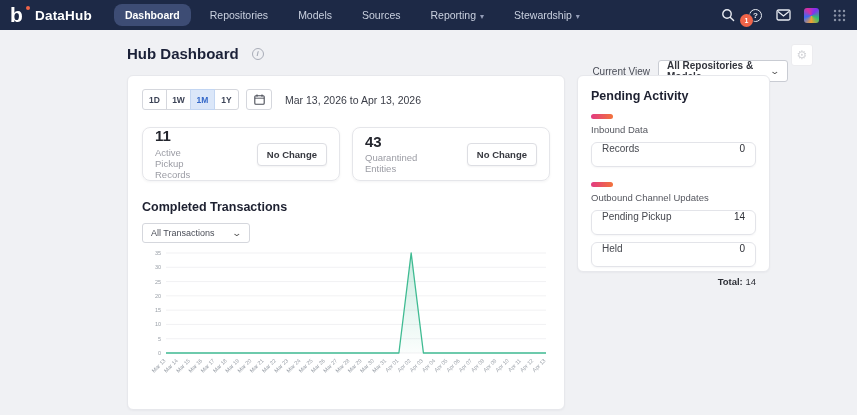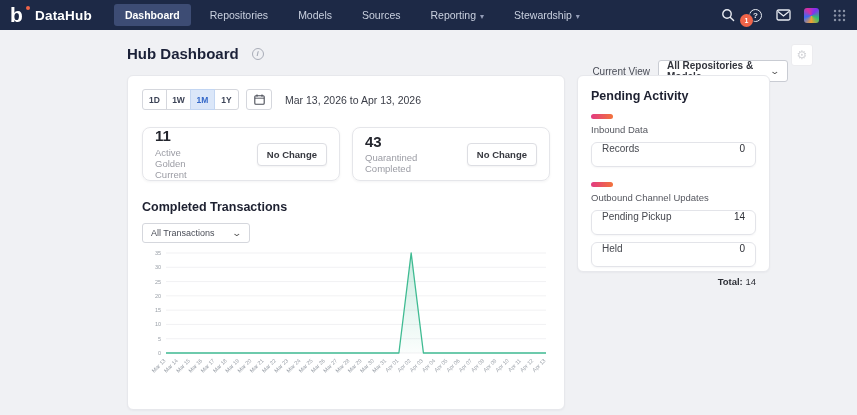--- a/index.html
+++ b/index.html
@@ -7,21 +7,21 @@
   .app { position:relative; width:857px; height:415px; background:#f0f1f4; overflow:hidden; }
 
   
   .navbar { position:absolute; top:0; left:0; width:857px; height:30px; background:#1d2946;
             display:flex; align-items:center; padding:0 10px; z-index:5; }
   .brand { display:flex; align-items:center; gap:7px; }
   .logo { position:relative; width:18px; height:20px; color:#fff; font-weight:800; font-size:21px; line-height:20px; }
   .logo-dot { position:absolute; top:1px; right:-2px; width:4px; height:4px; border-radius:50%; background:#f06449; }
   .brand-name { color:#fff; font-weight:700; font-size:13.5px; letter-spacing:.2px; }
   .nav-items { display:flex; align-items:center; margin-left:22px; gap:8px; }
-  .nav-item { color:#c9d0df; font-size:10.5px; padding:5px 11px; border-radius:3px; cursor:pointer; white-space:nowrap; }
+  .nav-item { color:#c9d0df; font-size:10.5px; padding:5px 11px; border-radius:8px; cursor:pointer; white-space:nowrap; }
   .nav-item.active { background:#3d4c74; color:#fff; font-weight:700; }
   .caret { font-size:8px; color:#939cb6; margin-left:4px; }
   .nav-right { margin-left:auto; display:flex; align-items:center; gap:13px; }
   .nav-icon { width:15px; height:15px; display:flex; align-items:center; justify-content:center; cursor:pointer; }
   .nav-icon svg { display:block; }
   .help-wrap { position:relative; }
   .help-circle { width:13px; height:13px; border:1.2px solid #e8ebf2; border-radius:50%; color:#e8ebf2;
                  font-size:8px; font-weight:700; display:flex; align-items:center; justify-content:center; }
   .nav-badge { position:absolute; left:-8px; top:6px; width:13px; height:13px; background:#f06449; border-radius:50%;
                color:#fff; font-size:7px; font-weight:700; display:flex; align-items:center; justify-content:center;
@@ -178,28 +178,28 @@
             <line x1="0.8" y1="4.2" x2="10.2" y2="4.2" stroke="#4a4d57" stroke-width="0.9"></line>
           </svg>
       </span>
       <span class="date-text">Mar 13, 2026 to Apr 13, 2026</span>
     </div>
 
     <div class="stats-row">
       <div class="stat-card">
         <div>
           <div class="stat-value">11</div>
-          <div class="stat-label">Active Golden Current</div>
+          <div class="stat-label">Active Pickup Records</div>
         </div>
         <span class="stat-chip">No Change</span>
       </div>
       <div class="stat-card">
         <div>
           <div class="stat-value">43</div>
-          <div class="stat-label">Quarantined Completed</div>
+          <div class="stat-label">Quarantined Entities</div>
         </div>
         <span class="stat-chip">No Change</span>
       </div>
     </div>
 
     <h2 class="section-title">Completed Transactions</h2>
     <div class="filter-select">
       <span class="filter-value">All Transactions</span>
       <span class="chevron">⌄</span>
     </div>

